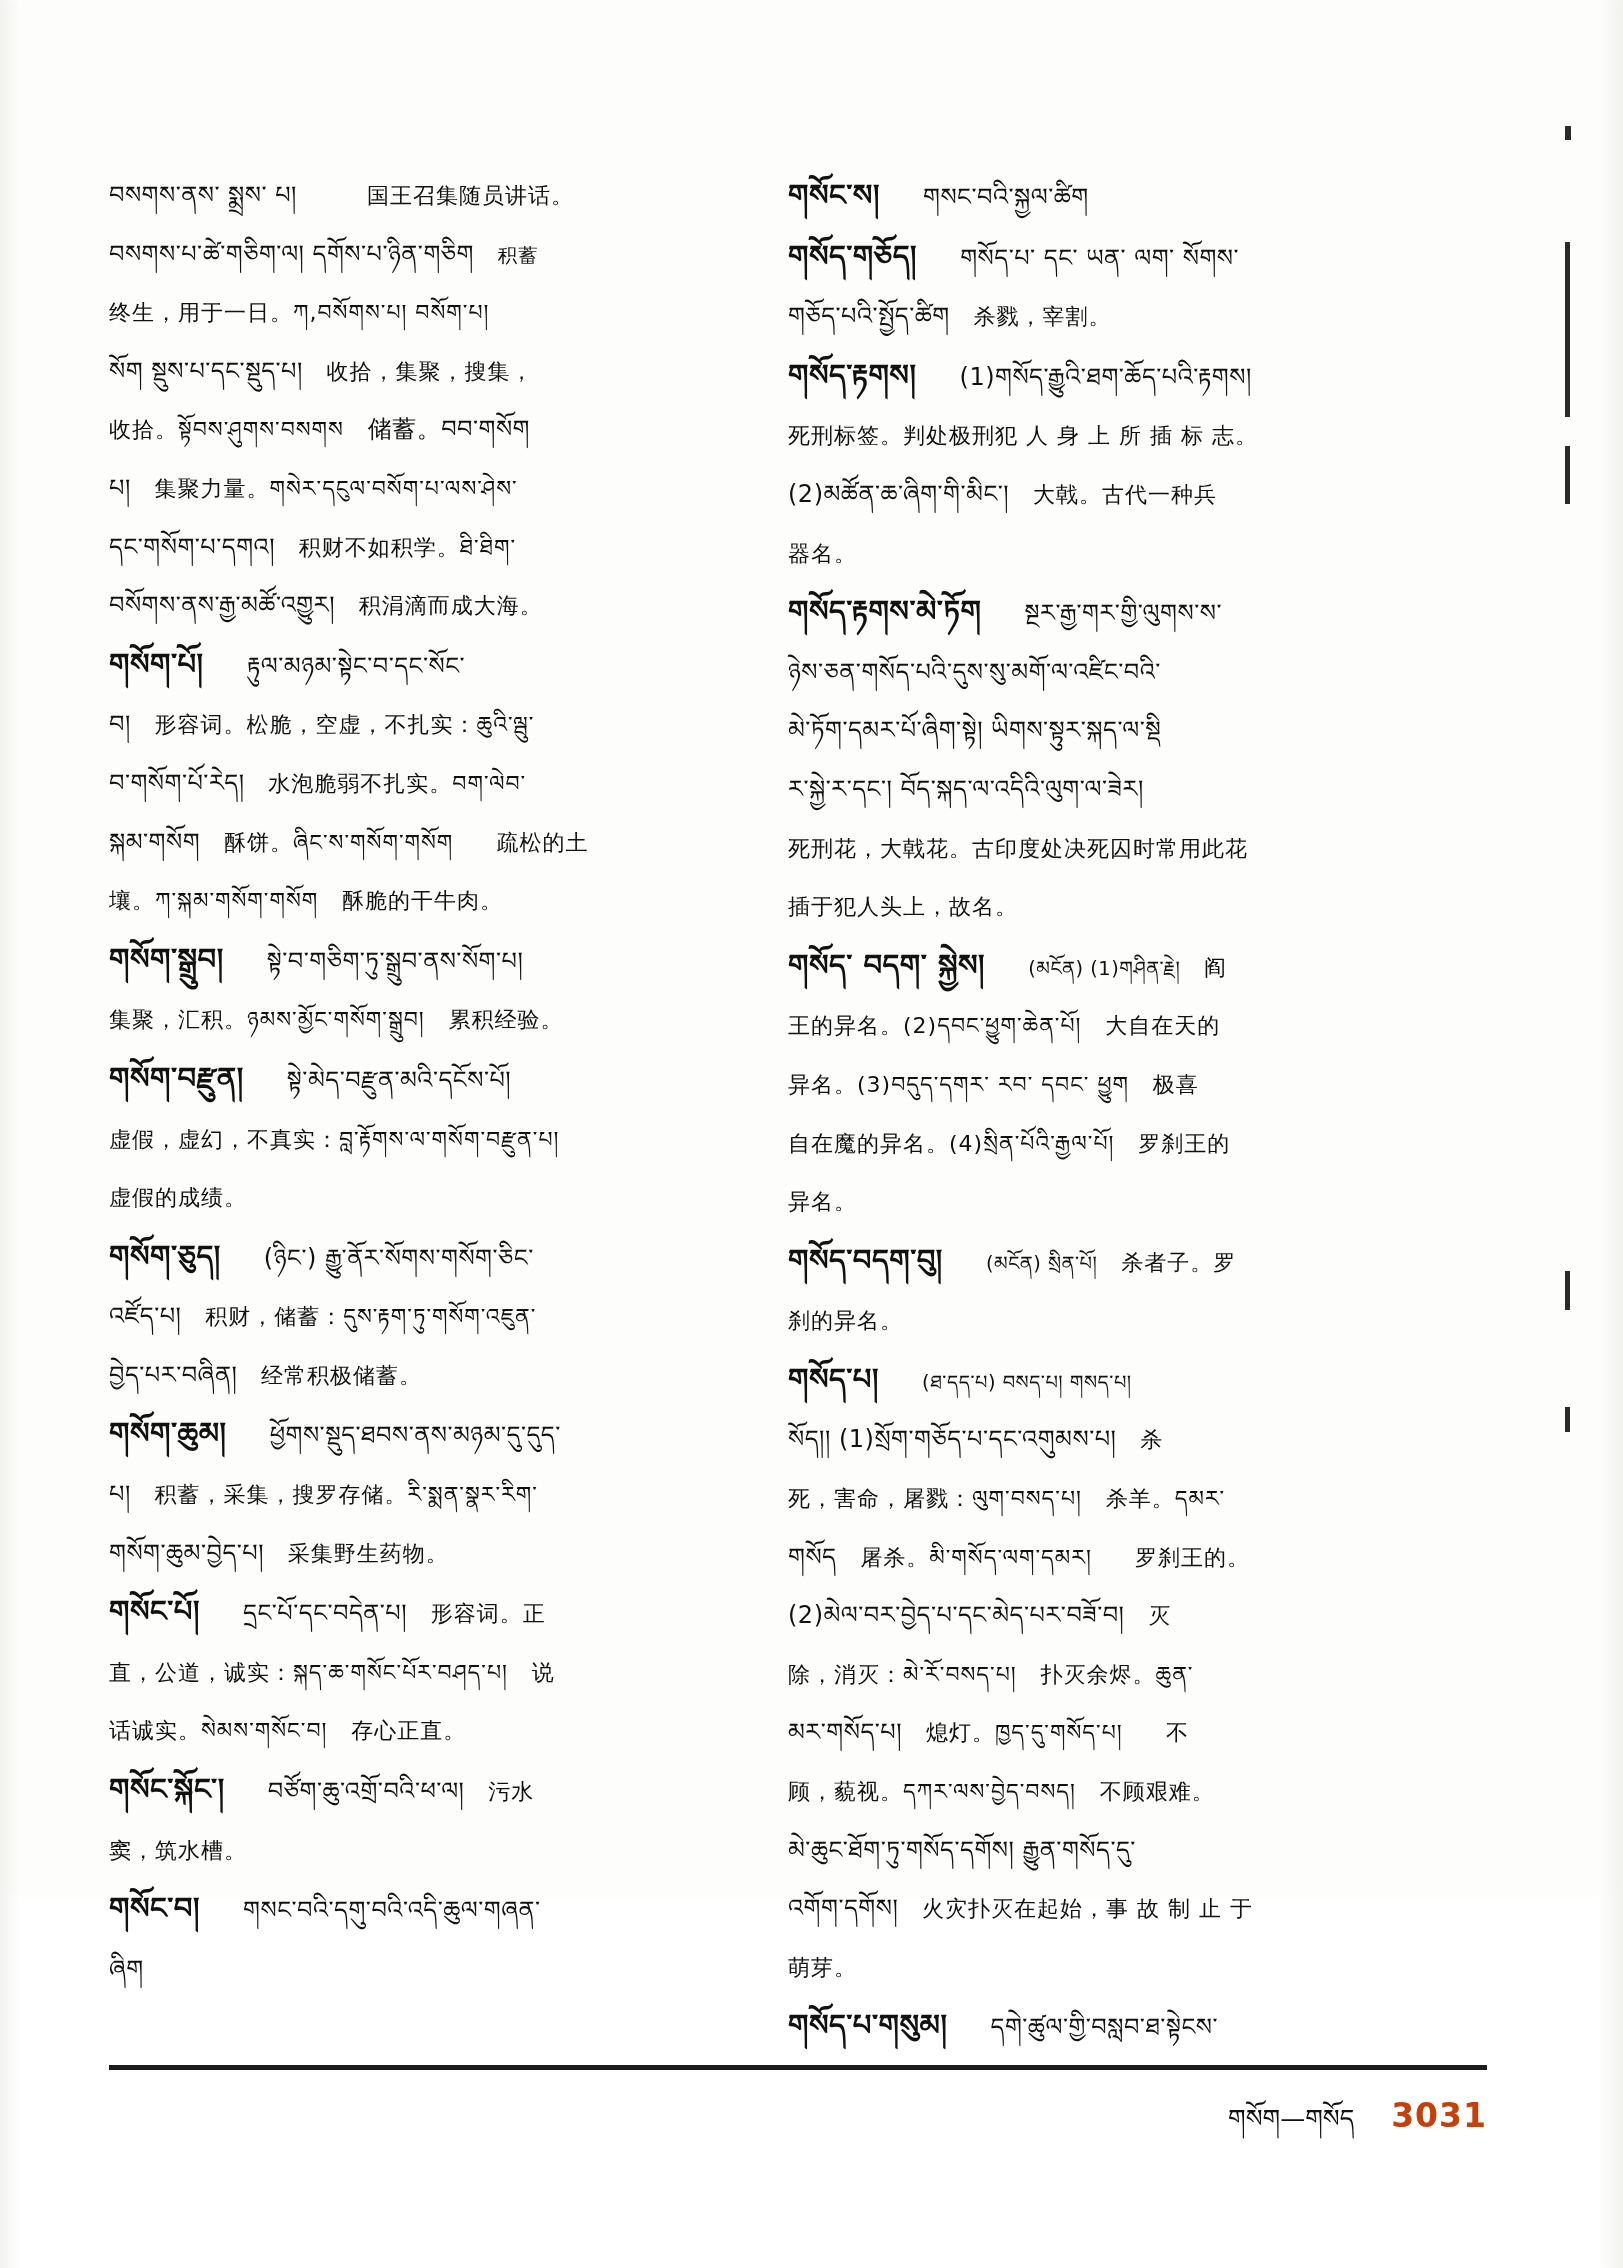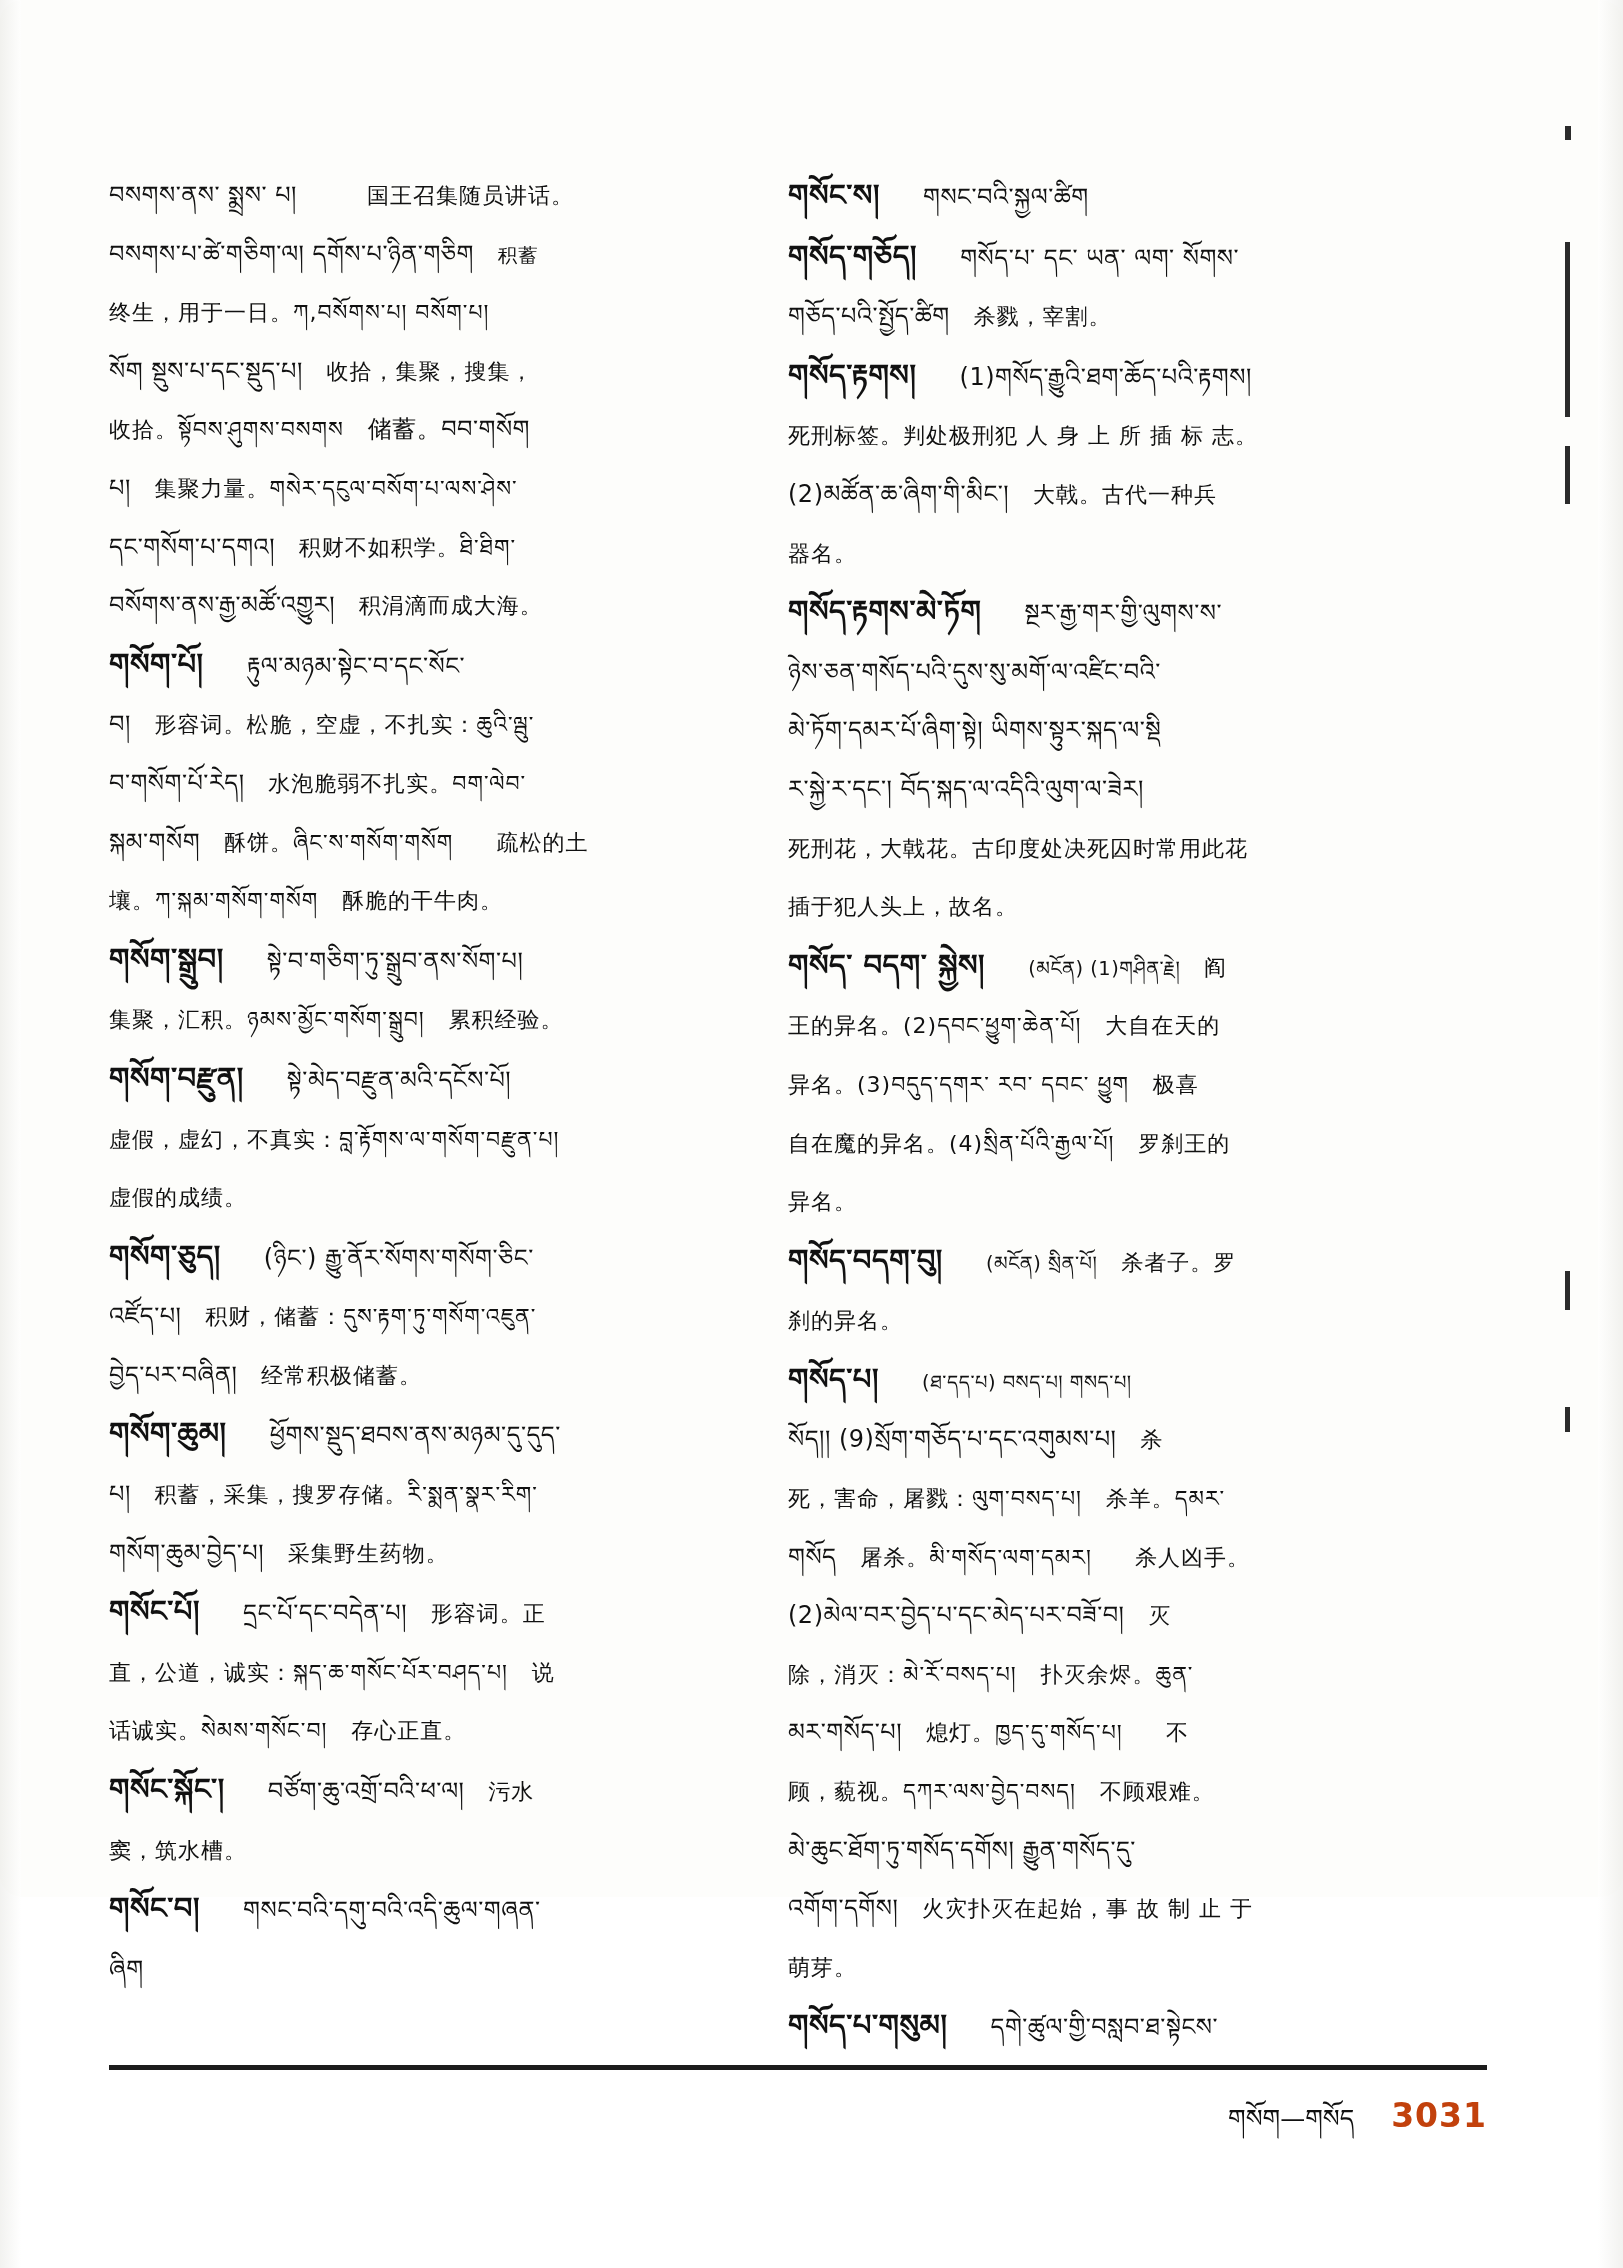--- a/index.html
+++ b/index.html
@@ -440,35 +440,35 @@
         </div>
       </div>
 
       <div class="entry">
         <div class="rowline">
           <span class="tib tib-head">གསོད་པ།</span>
           <span class="gap-m"></span>
           <span class="tib sm">(ཐ་དད་པ) བསད་པ།  གསད་པ།</span>
         </div>
         <div class="rowline">
-          <span class="tib">སོད།།  (9)སྲོག་གཅོད་པ་དང་འགུམས་པ།</span>
+          <span class="tib">སོད།།  (1)སྲོག་གཅོད་པ་དང་འགུམས་པ།</span>
           <span class="gap-s"></span>
           <span class="cn">杀</span>
         </div>
         <div class="rowline">
           <span class="cn">死，害命，屠戮：ལུག་བསད་པ།</span>
           <span class="gap-s"></span>
           <span class="cn">杀羊。དམར་</span>
         </div>
         <div class="rowline">
           <span class="tib">གསོད</span>
           <span class="gap-s"></span>
           <span class="cn">屠杀。མི་གསོད་ལག་དམར།</span>
           <span class="gap-m"></span>
-          <span class="cn">杀人凶手。</span>
+          <span class="cn">罗刹王的。</span>
         </div>
         <div class="rowline">
           <span class="tib">(2)མེལ་བར་བྱེད་པ་དང་མེད་པར་བཟོ་བ།</span>
           <span class="gap-s"></span>
           <span class="cn">灭</span>
         </div>
         <div class="rowline">
           <span class="cn">除，消灭：མེ་རོ་བསད་པ།</span>
           <span class="gap-s"></span>
           <span class="cn">扑灭余烬。ཆུན་</span>

